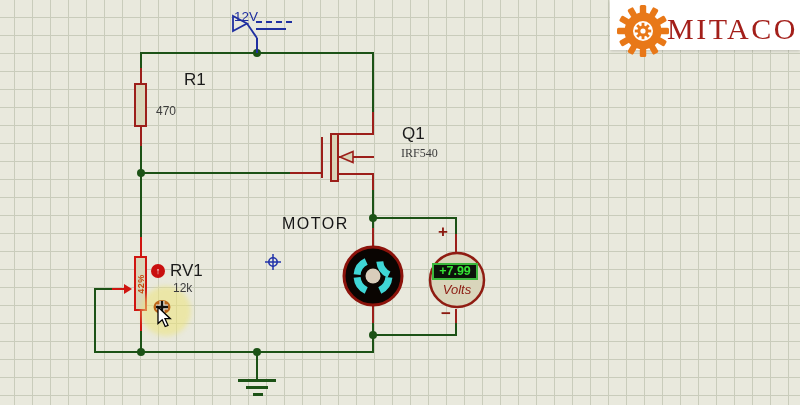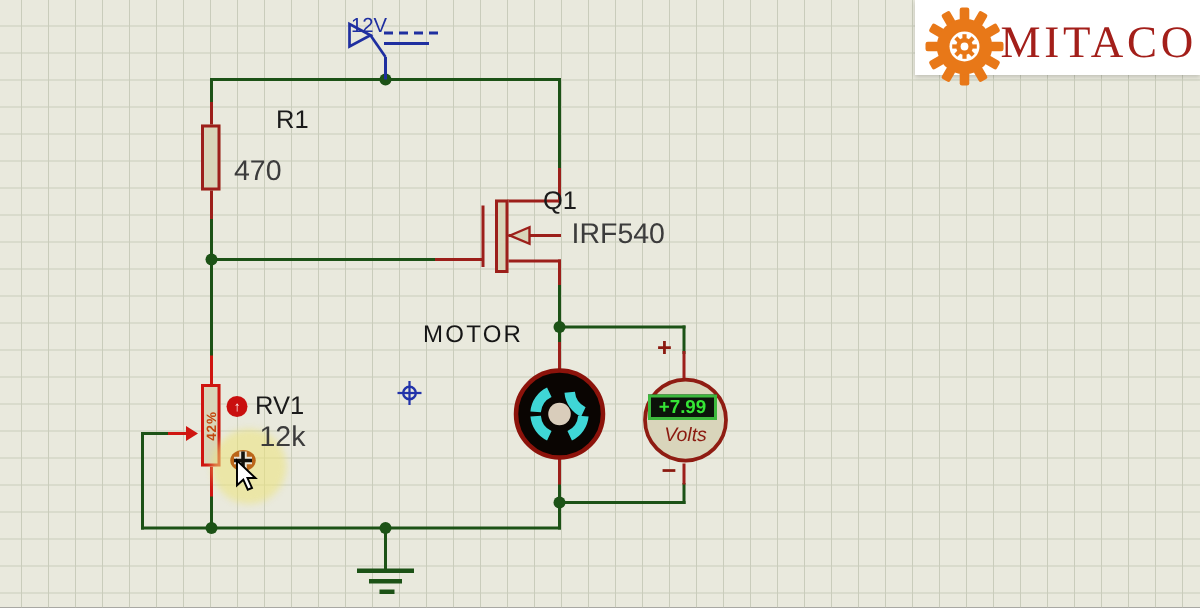--- a/index.html
+++ b/index.html
@@ -15,21 +15,21 @@
   }
   .seg{position:absolute;}
   .g{background:#1c5216;}
   .r{background:#9c1f1a;}
   .br{background:#cf1510;}
   .dot{position:absolute;width:8px;height:8px;border-radius:50%;background:#1c5216;z-index:6;}
   .body-rect{position:absolute;background:#d9d5b9;border:2px solid #9c1f1a;box-sizing:border-box;z-index:5;}
   .sel{border-color:#cf1510;}
   .lbl{position:absolute;color:#1b1b1b;z-index:45;white-space:nowrap;}
   .ref{font-size:17px;}
-  .val{font-size:19px;color:#3c3c3c;}
+  .val{font-size:12px;color:#3c3c3c;}
   .blue{color:#1f2fa0;font-weight:normal;font-size:13.5px;margin-left:37px;}
   svg{position:absolute;overflow:visible;}
   #vm-display{
     position:absolute;left:432px;top:263px;width:46px;height:17px;z-index:20;
     background:#0c130a;border:2px solid #3db83d;box-sizing:border-box;
     color:#35e535;font-size:12.5px;font-weight:bold;text-align:center;line-height:13px;
   }
   #vm-unit{
     position:absolute;left:430px;top:282px;width:54px;text-align:center;z-index:20;
     color:#8b1a10;font-style:italic;font-size:13px;
@@ -121,22 +121,22 @@
   <div class="solid-line" style="left:256px;top:28px;"></div>
 
   <div class="body-rect" style="left:134px;top:83px;width:13px;height:44px;"></div>
   <div class="lbl ref" style="left:156px;top:70px;margin-left:28px;">R1</div>
   <div class="lbl val" style="left:156px;top:104px;">470</div>
 
   <div class="body-rect" style="left:330px;top:133px;width:9px;height:49px;"></div>
   <svg style="left:339px;top:150px;z-index:6;" width="20" height="14" viewBox="0 0 20 14">
     <polygon points="1,7 14,1.5 14,12.5" fill="#d9d5b9" stroke="#9c1f1a" stroke-width="1.6"></polygon>
   </svg>
-  <div class="lbl ref" style="left:362px;top:124px;text-align:center;">Q1</div>
-  <div class="lbl val" style="left:381px;top:146px;">IRF540</div>
+  <div class="lbl ref" style="left:402px;top:124px;text-align:center;">Q1</div>
+  <div class="lbl val" style="left:401px;top:146px;font-family:Liberation Serif, serif;">IRF540</div>
 
   <div class="body-rect sel" style="left:134px;top:256px;width:13px;height:55px;"></div>
   <div id="pot-percent">
       <span>42%</span>
     </div>
   <svg style="left:112px;top:283px;z-index:8;" width="22" height="12" viewBox="0 0 22 12">
     <line x1="0" y1="6" x2="13" y2="6" stroke="#cf1510" stroke-width="2"></line>
     <polygon points="12,1 12,11 20,6" fill="#cf1510"></polygon>
   </svg>
   <div id="adjust-indicator">

